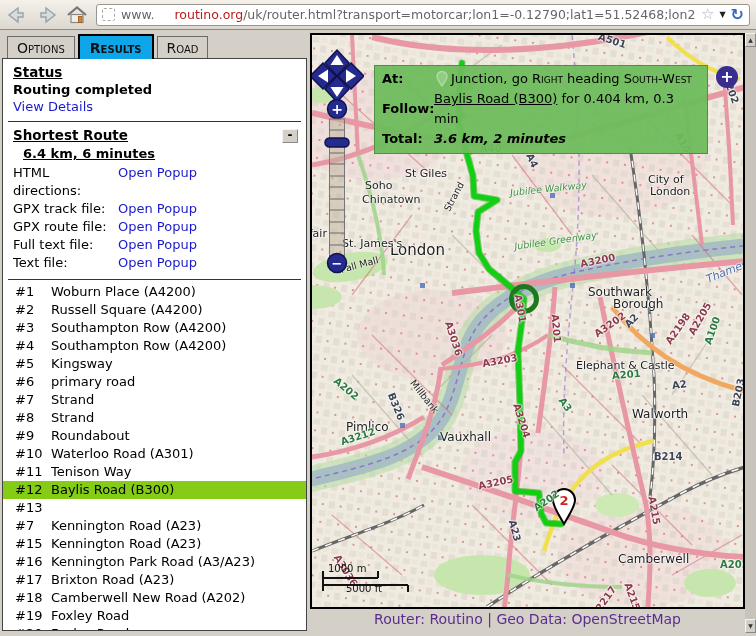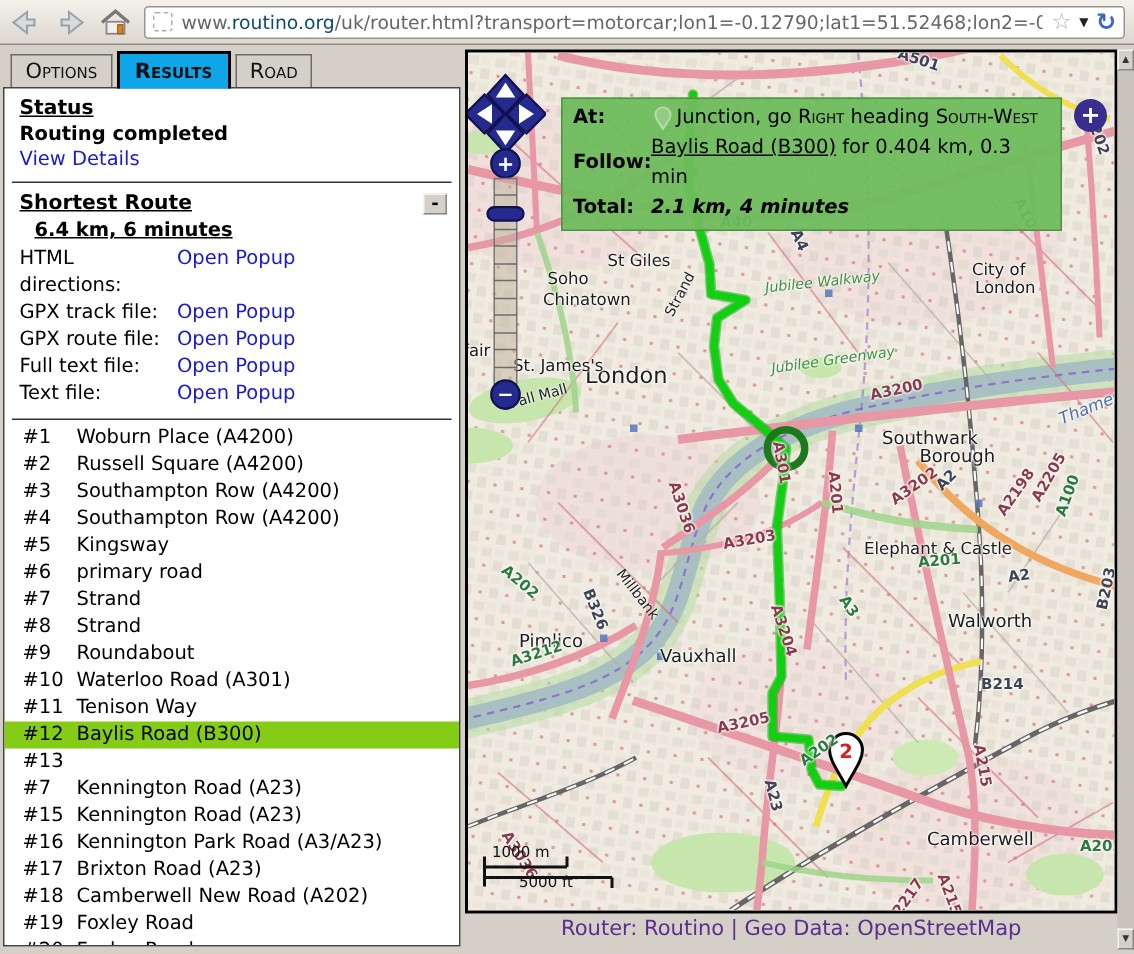--- a/index.html
+++ b/index.html
@@ -9,21 +9,21 @@
 
   
   #toolbar { position:absolute; left:0; top:0; width:756px; height:30px;
     background:linear-gradient(#f4f1ea,#dcd8d0); border-bottom:1px solid #8f8b84;
     display:flex; align-items:center; padding:0 6px; gap:8px; }
   .navicon { width:22px; height:18px; flex:none; }
   #urlfield { flex:1; height:22px; background:#fff; border:1px solid #9a968e;
     border-radius:3px; display:flex; align-items:center; padding:0 5px; gap:6px; overflow:hidden; }
   #favbox { width:13px; height:13px; border:1px dashed #aaa; border-radius:2px; flex:none; }
   #urltext { flex:1; font-size:12.5px; color:#666; white-space:nowrap; overflow:hidden; }
-  #urltext .domain { color:#0c4a6e; }
+  #urltext .domain { color:#b91c1c;margin-left:20px; }
   .urlicons { display:flex; align-items:center; gap:5px; flex:none; }
   .star { color:#aab0b8; font-size:15px; line-height:1; }
   .caret { color:#222; font-size:8px; }
   .reload { color:#3a66c8; font-size:16px; font-weight:bold; line-height:1; }
 
   
   #tabs { position:absolute; left:0; top:30px; width:310px; height:28px;
     display:flex; align-items:flex-end; padding-left:7px; }
   .tab { font-variant:small-caps; font-size:14px; color:#111; background:#d4d0c8;
     border:1px solid #6b6b6b; border-bottom:none; padding:3px 9px 2px; margin-right:3px;
@@ -472,21 +472,21 @@
           <path d="M6,15 C3.5,10.5 1,8.5 1,5.5 A5,5 0 1 1 11,5.5 C11,8.5 8.5,10.5 6,15 Z" fill="rgba(225,243,220,0.4)" stroke="#d2ecc8" stroke-width="1.4"></path>
         </svg>
         <span><span>Junction, go</span>&nbsp;<span class="smallcaps">Right</span>&nbsp;<span>heading</span>&nbsp;<span class="smallcaps">South-West</span></span>
       </div>
       <div class="tt-row">
         <span class="tt-label">Follow:</span>
         <span><a class="tt-link">Baylis Road (B300)</a>&nbsp;<span>for 0.404 km, 0.3 min</span></span>
       </div>
       <div class="tt-row">
         <span class="tt-label">Total:</span>
-        <span class="tt-total">2.1 km, 4 minutes</span>
+        <span class="tt-total">3.6 km, 2 minutes</span>
       </div>
     </div>
 
     <div id="scalebar">
       <span class="sm">1000 m</span>
       <span class="sf">5000 ft</span>
       <svg width="100" height="36" viewBox="0 0 100 36" style="position:absolute;left:0;top:0">
         <g stroke="#111" stroke-width="2" fill="none">
           <line x1="3" y1="8" x2="3" y2="28"></line>
           <line x1="3" y1="15" x2="58" y2="15"></line>

